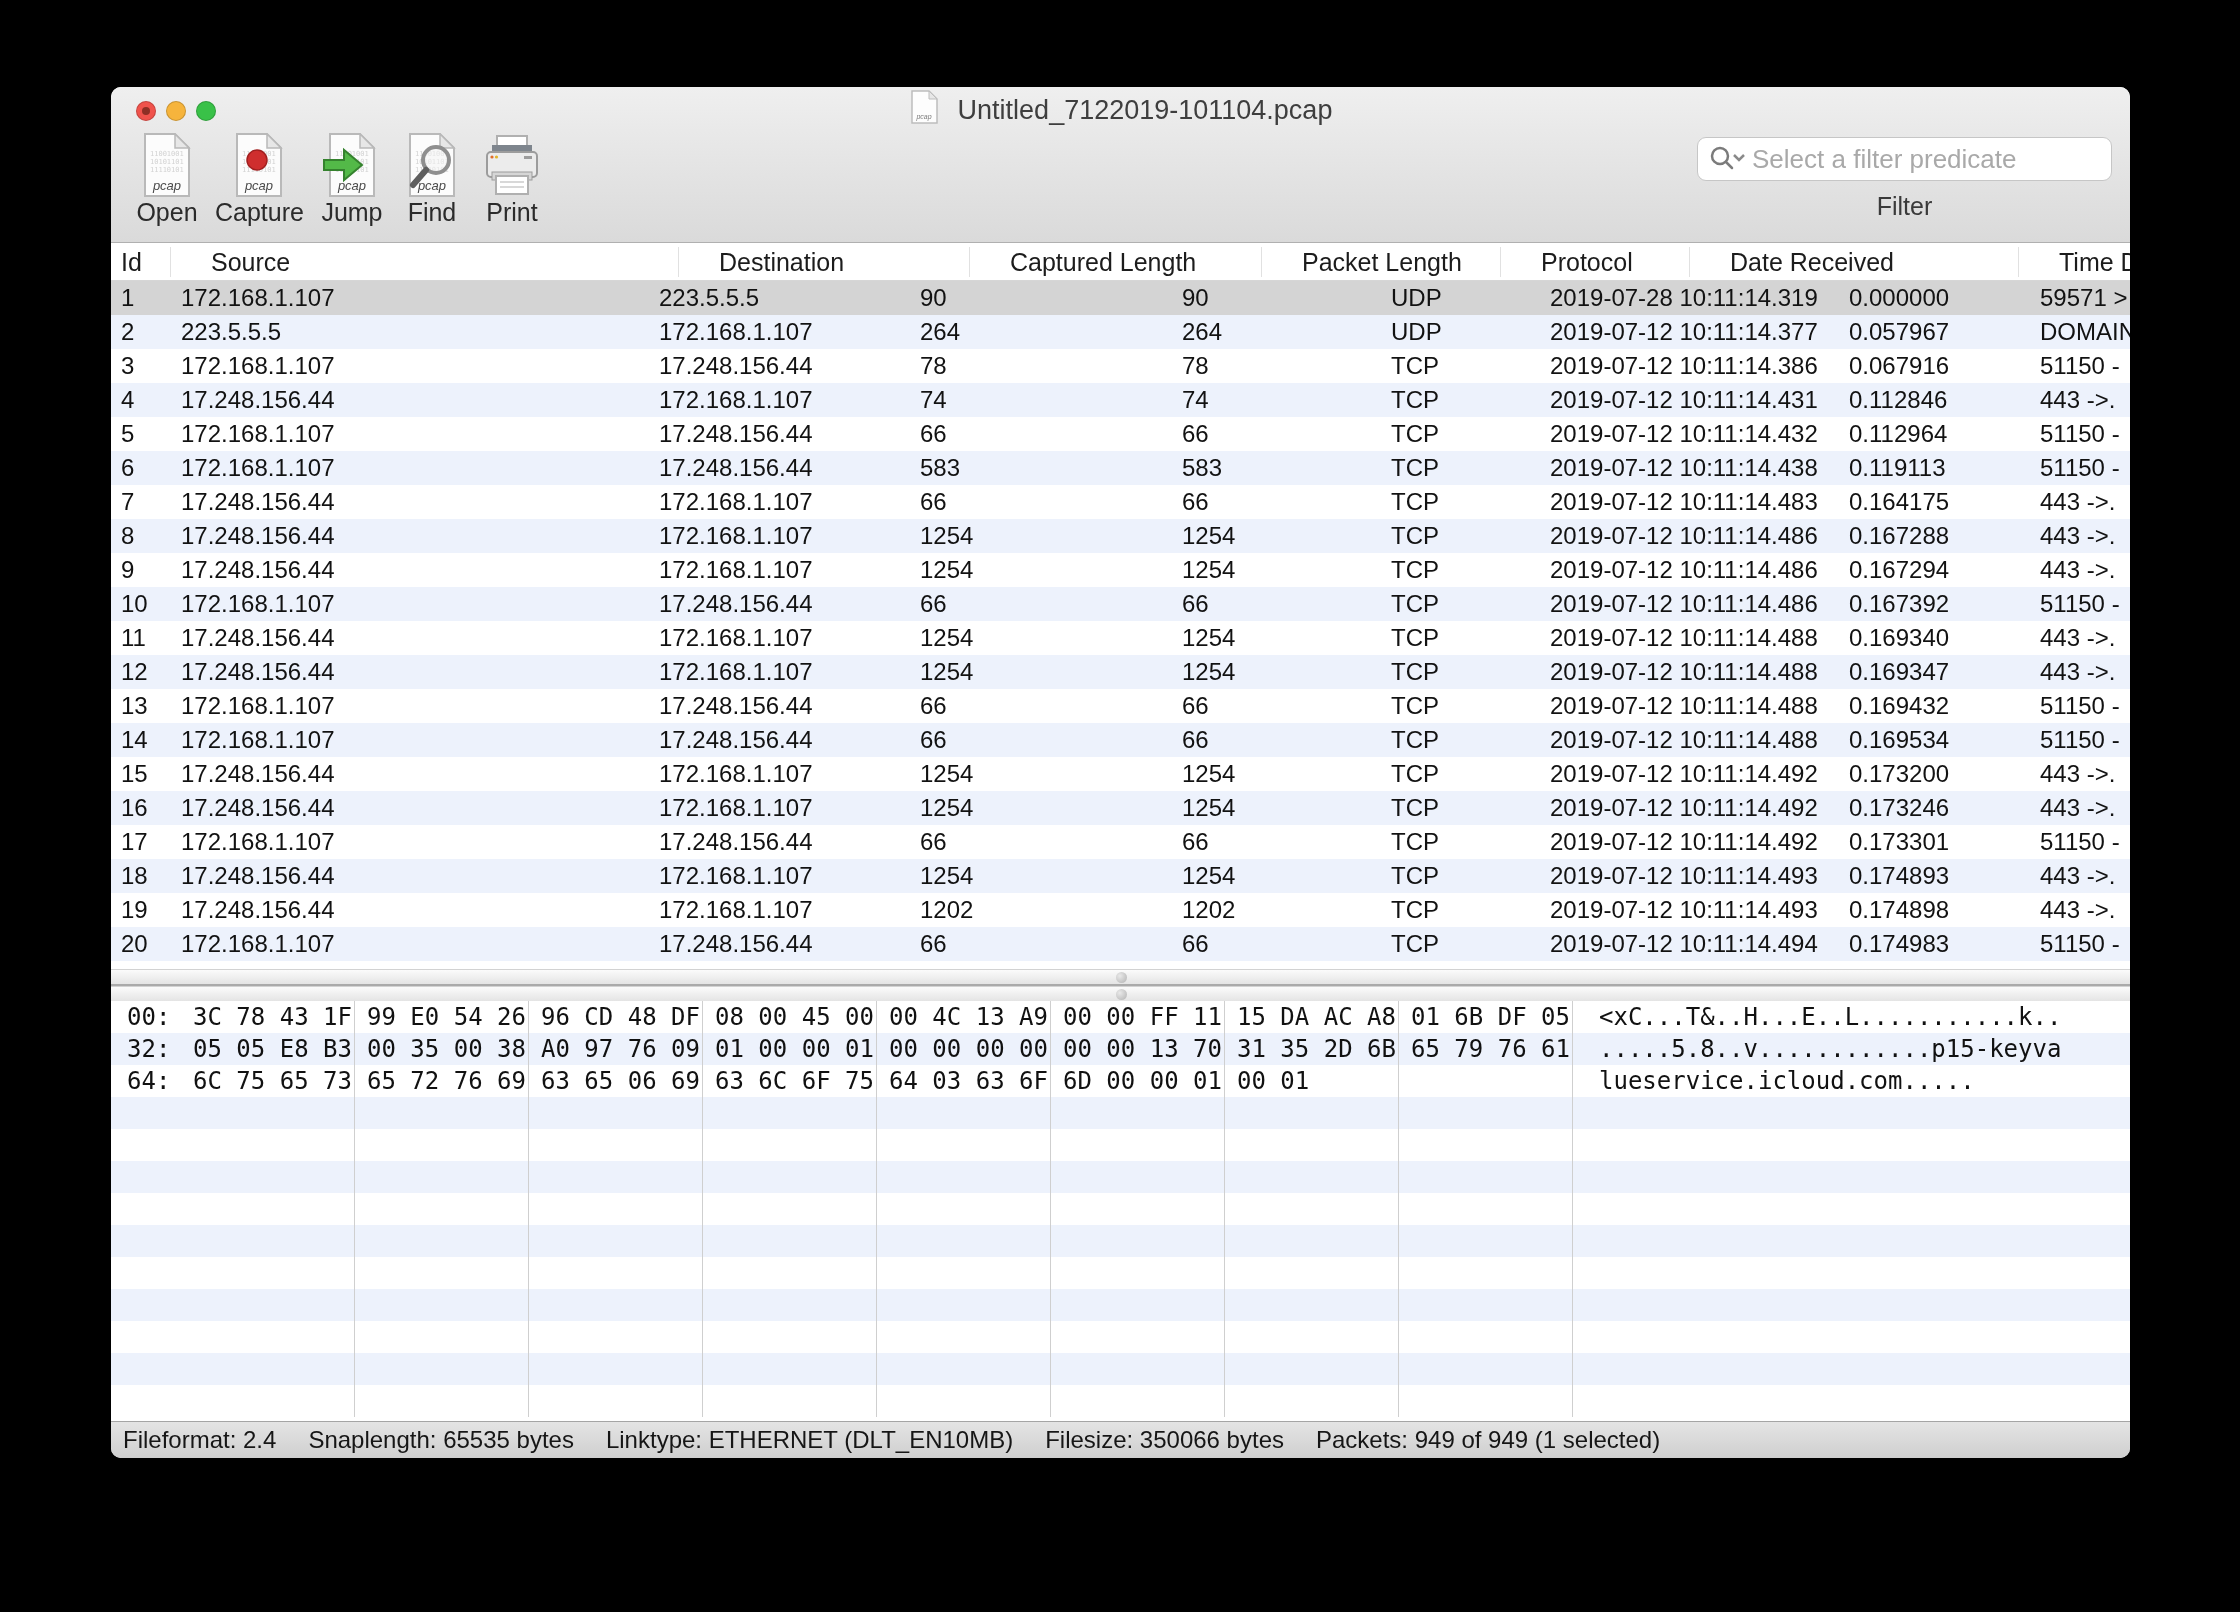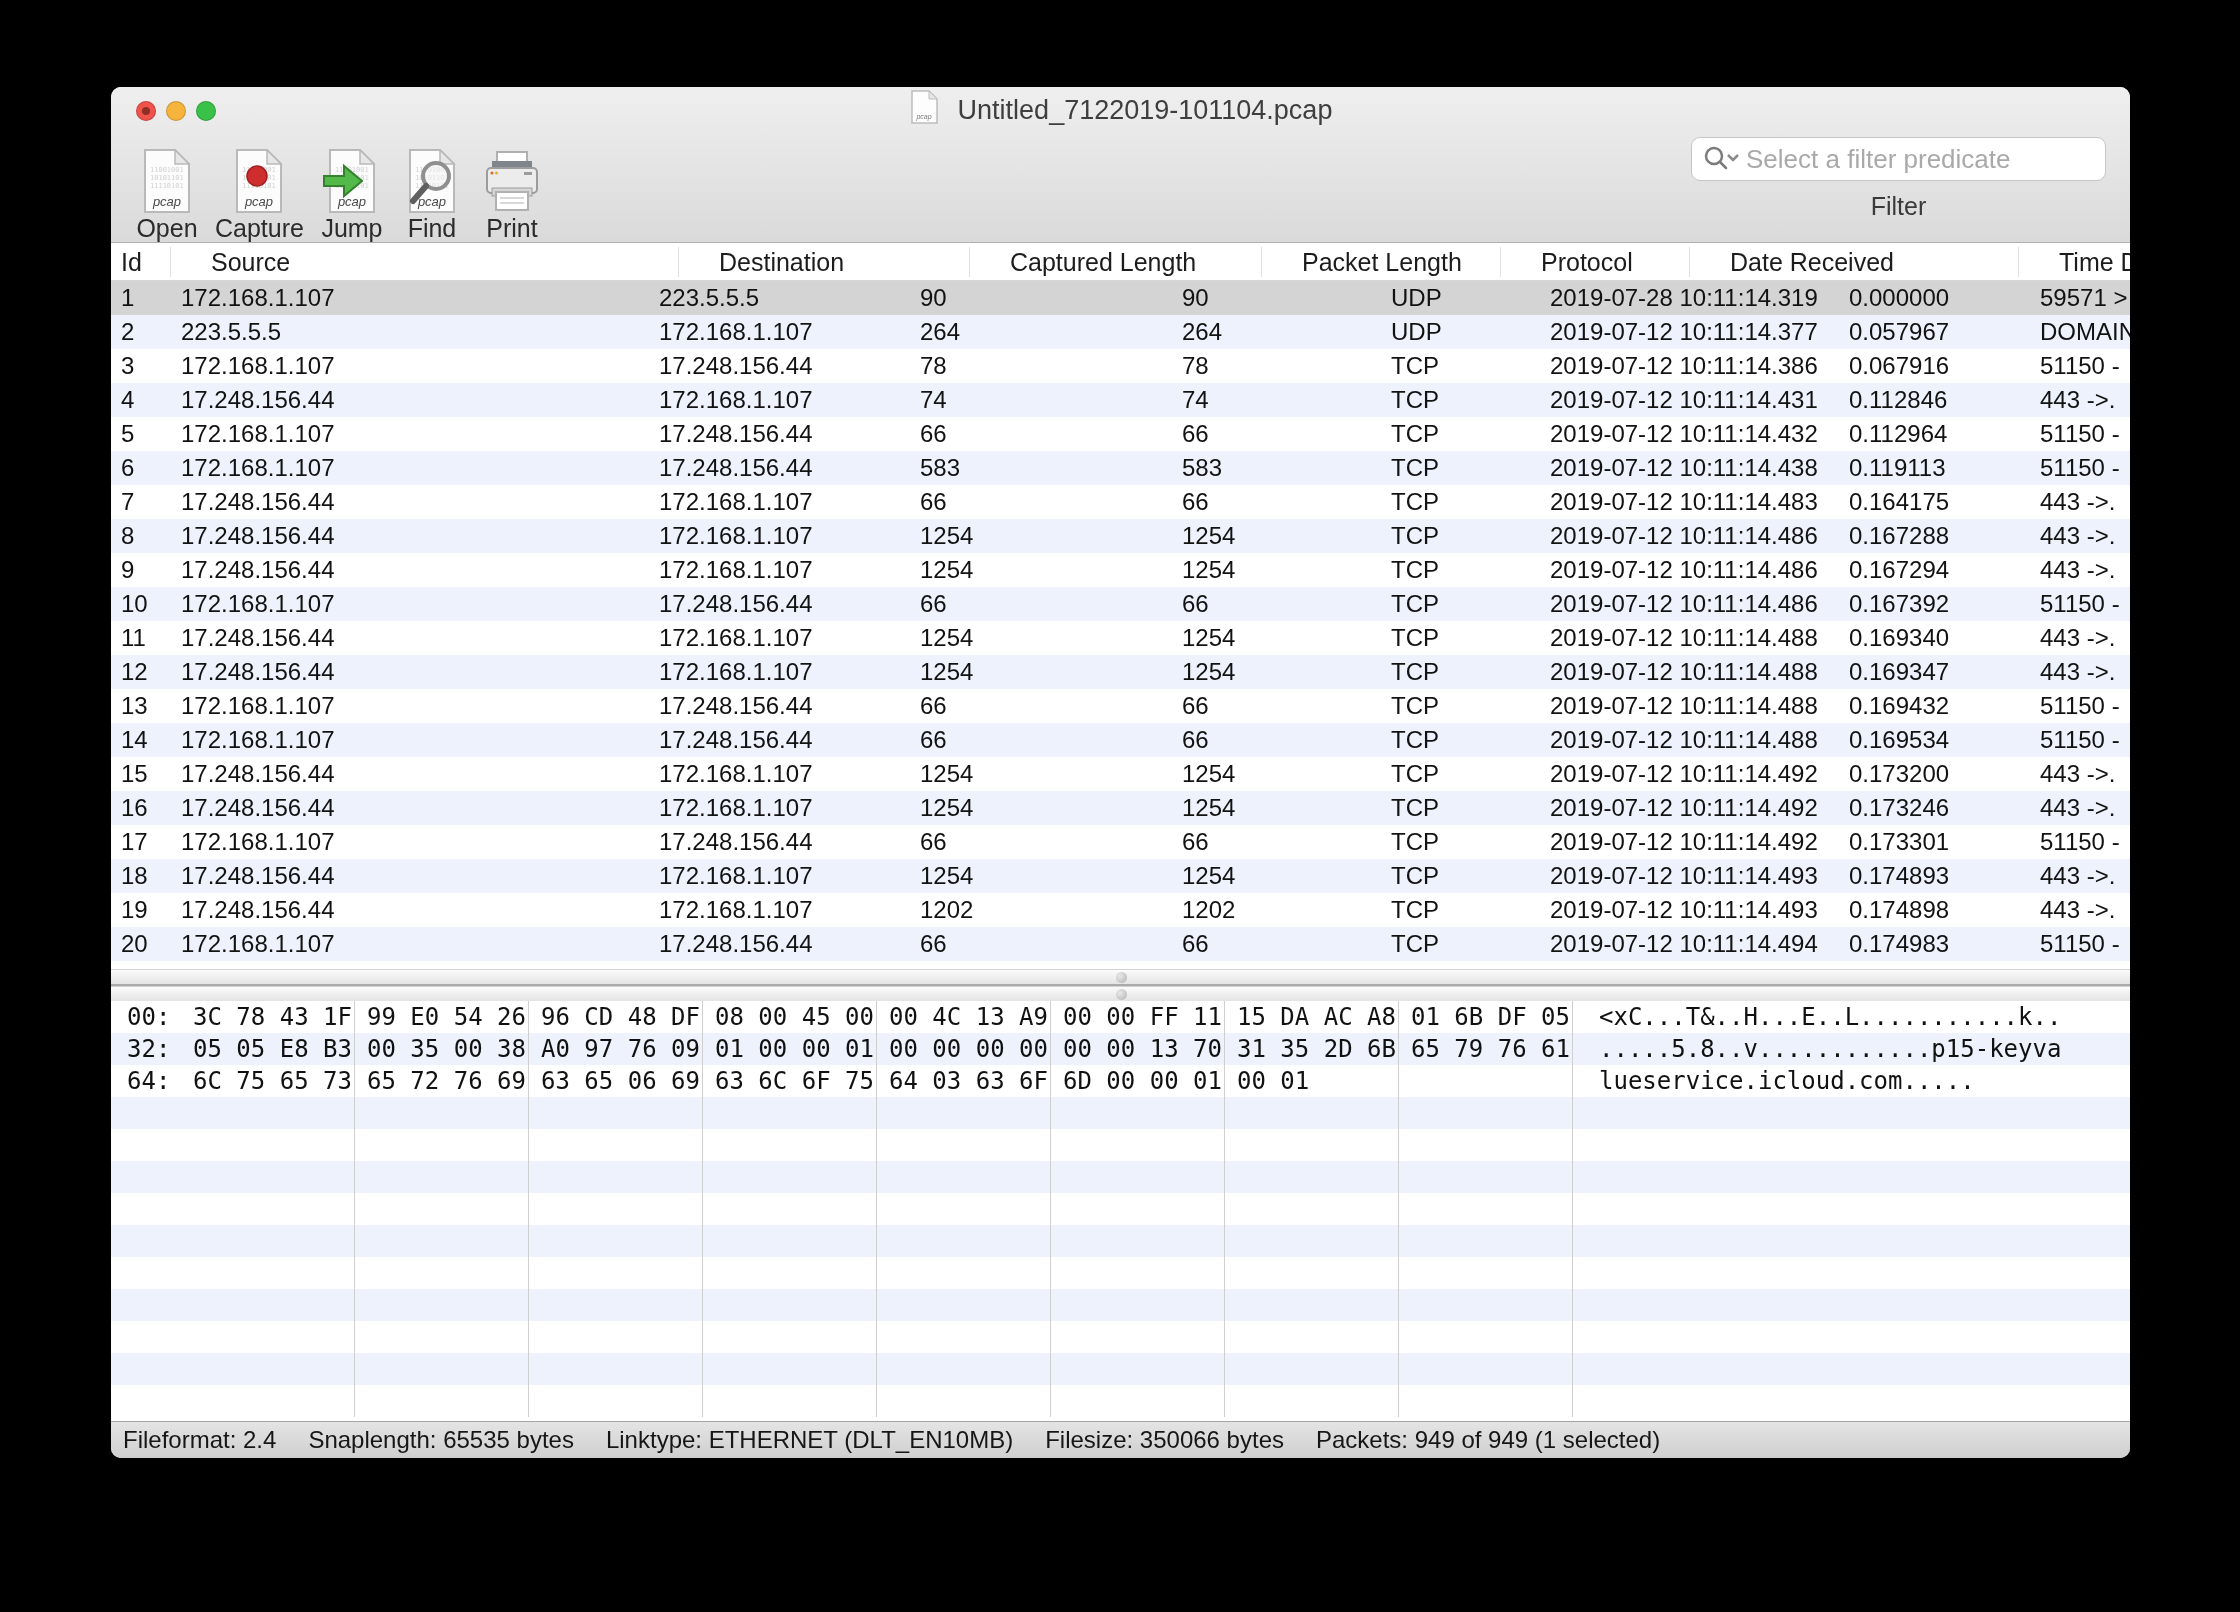--- a/index.html
+++ b/index.html
@@ -17,25 +17,25 @@
   .light { width:20px; height:20px; border-radius:50%; position:relative;
            box-shadow:inset 0 0 0 1px rgba(0,0,0,.18); }
   .light-red { background:#f0534c; }
   .light-red::after { content:""; position:absolute; left:6px; top:6px; width:8px; height:8px;
                       border-radius:50%; background:#8e2f25; }
   .light-yellow { background:#f6b43c; }
   .light-green { background:#39c148; }
   .title-wrap { position:absolute; top:7px; left:0; right:0; height:32px;
                 display:flex; justify-content:center; align-items:center; gap:19px;
                 font-size:27px; font-weight:500; color:#3e3e3e; }
-  .tools { position:absolute; left:24px; top:62px; display:flex; }
+  .tools { position:absolute; left:24px; top:46px; display:flex; }
   .tool { display:flex; flex-direction:column; align-items:center; margin-right:16px; }
   .tool-icon svg { width:64px; height:64px; display:block; }
   .tool-lbl { font-size:25px; color:#2b2b2b; margin-top:1px; }
-  .filter-wrap { position:absolute; right:24px; top:50px; width:415px; }
+  .filter-wrap { position:absolute; right:18px; top:50px; width:415px; }
   .filter-field { height:44px; background:#fff; border:1px solid #c6c6c6; border-radius:9px;
                   display:flex; align-items:center; padding:0 10px; }
   .filter-placeholder { color:#a9a9a9; font-size:26px; white-space:nowrap; overflow:hidden; }
   .filter-label { text-align:center; margin-top:11px; font-size:25px; color:#3a3a3a; }
 
   
   .header { position:absolute; top:156px; left:0; right:0; height:38px; background:#fff;
             border-bottom:1px solid #d6d6d6; display:grid; grid-template-columns:var(--cols);
             align-items:center; font-size:25px; color:#1c1c1c;gap:30px; }
   .th { padding-left:10px; height:30px; line-height:30px; border-right:1px solid #e1e1e1;

